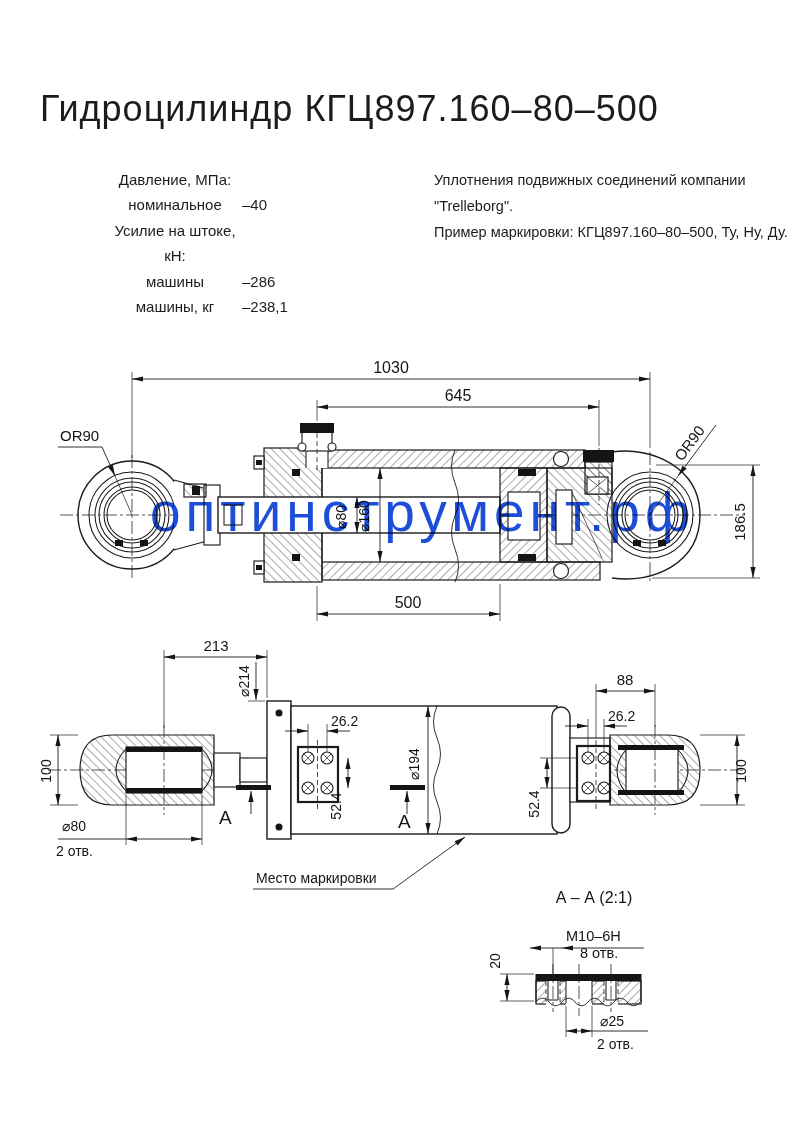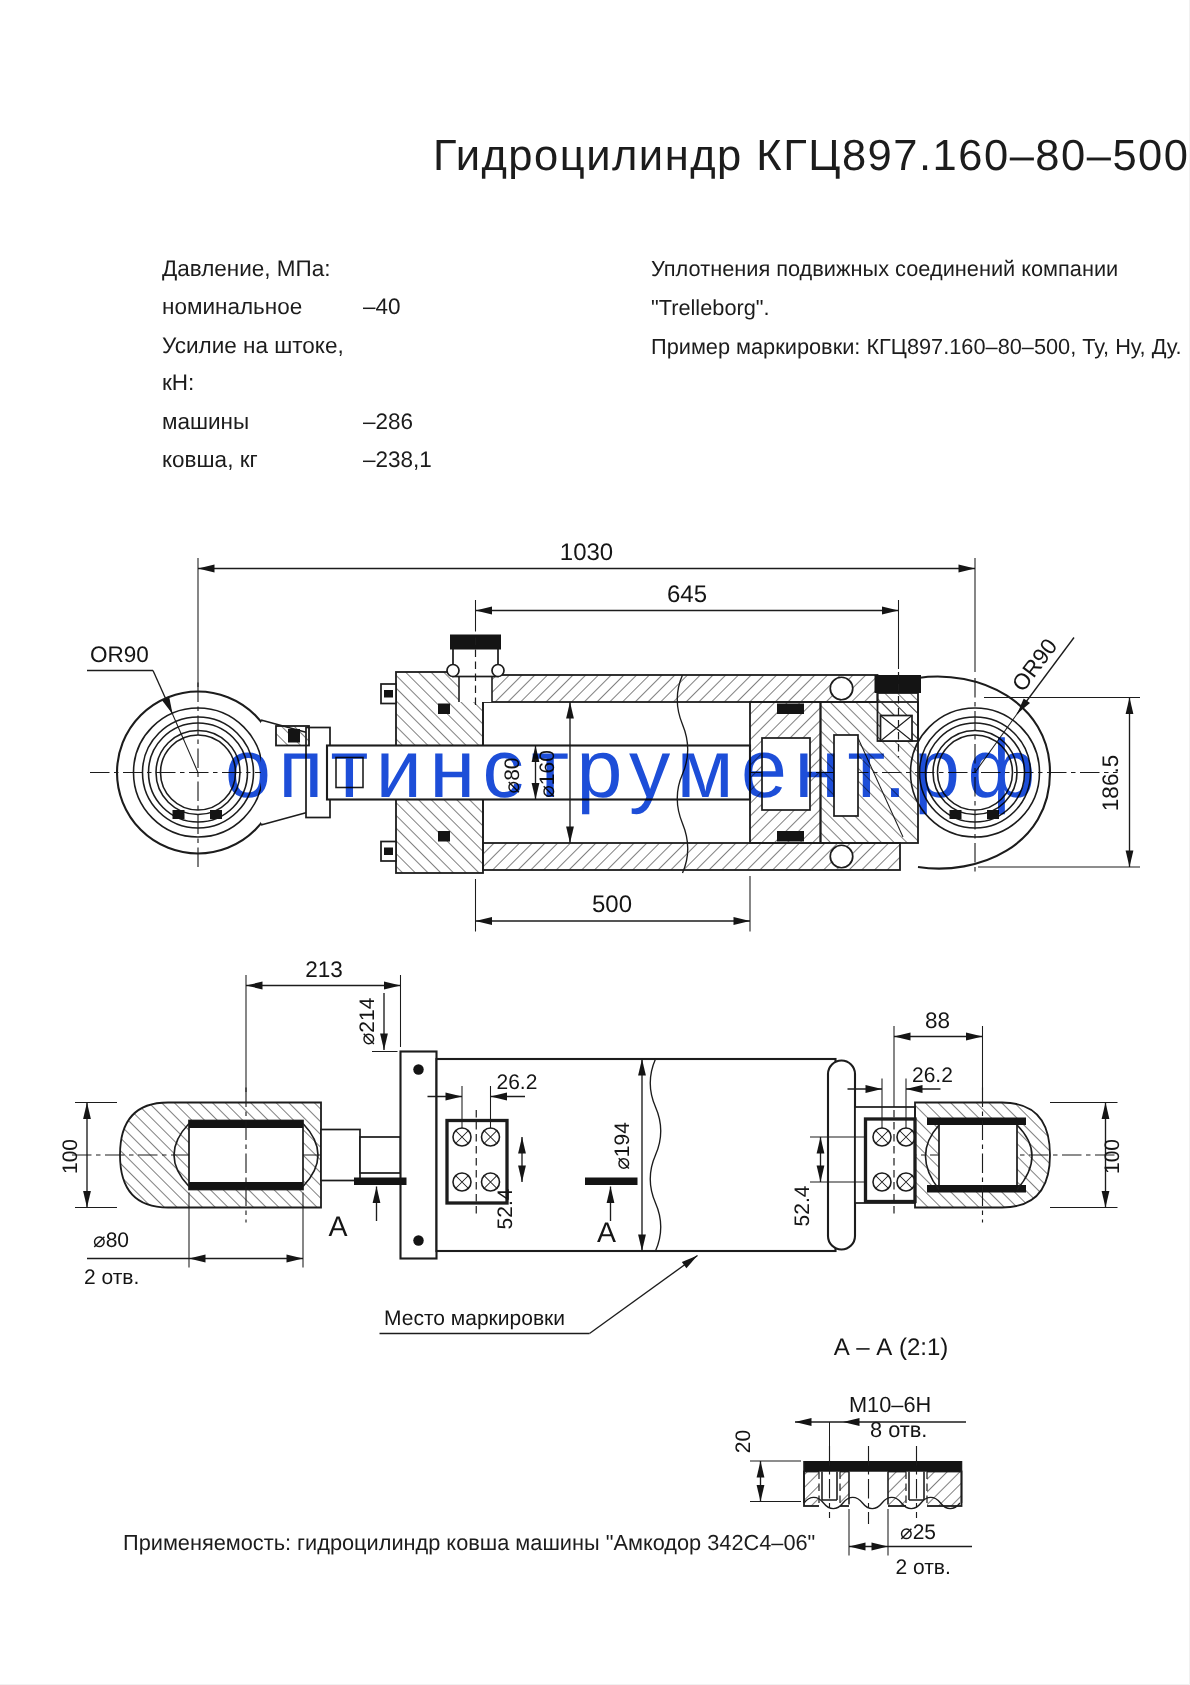--- a/index.html
+++ b/index.html
@@ -1,21 +1,21 @@
 <!DOCTYPE html>
 <html><head>
 <meta charset="utf-8">
 <style>
   html,body{margin:0;padding:0;background:#e8e8e8;}
   .page{position:relative;width:793px;height:1123px;background:#ffffff;margin:0 auto;
         font-family:"Liberation Sans",sans-serif;color:#1c1c1c;overflow:hidden;}
-  .title{position:absolute;left:40px;top:88px;width:753px;text-align:right;
-         font-size:29px;letter-spacing:1px;white-space:nowrap;}
+  .title{position:absolute;left:40px;top:88px;width:753px;text-align:left;
+         font-size:36px;letter-spacing:1px;white-space:nowrap;}
   .specs{position:absolute;left:108px;top:167px;font-size:15px;line-height:25.4px;}
-  .spec-row{display:flex;}
+  .spec-row{display:flex;text-align:center;}
   .spec-label{width:134px;}
   .spec-value{}
   .notes{position:absolute;left:388px;top:167px;font-size:14.5px;line-height:26px;margin-left:46px;}
   .footer{position:absolute;left:82px;top:1021px;font-size:14.5px;}
   .watermark{position:absolute;left:150px;top:480px;font-size:55px;letter-spacing:5px;
              color:#1d4ed8;mix-blend-mode:multiply;white-space:nowrap;pointer-events:none;}
   svg.draw{position:absolute;left:0;top:0;}
   
   .s{stroke:#1c1c1c;fill:none;stroke-width:1.05;}
   .s13{stroke:#1c1c1c;fill:none;stroke-width:1.4;}
@@ -52,21 +52,21 @@
       </div>
     <div class="spec-row">
         <span class="spec-label">Усилие на штоке, кН:</span>
         <span class="spec-value"></span>
       </div>
     <div class="spec-row">
         <span class="spec-label">машины</span>
         <span class="spec-value">–286</span>
       </div>
     <div class="spec-row">
-        <span class="spec-label">ковша, кг</span>
+        <span class="spec-label">машины, кг</span>
         <span class="spec-value">–238,1</span>
       </div>
   </div>
 
   <div class="notes">
     <div>Уплотнения подвижных соединений компании</div>
     <div>"Trelleborg".</div>
     <div>Пример маркировки: КГЦ897.160–80–500, Ту, Ну, Ду.</div>
   </div>
 
@@ -342,14 +342,13 @@
       <path class="el" d="M566,1006 V1037 M592,1006 V1037"></path>
       <line class="dl" x1="566" y1="1031" x2="592" y2="1031" marker-start="url(#ar)" marker-end="url(#ar)"></line>
       <path class="dl" d="M592,1031 H648"></path>
       <text class="t14" x="600" y="1026">⌀25</text>
       <text class="t14" x="597" y="1049">2 отв.</text>
     </g>
   </svg>
 
   <div class="watermark">оптинструмент.рф</div>
 
-  <div class="footer">Применяемость: гидроцилиндр ковша машины "Амкодор 342С4–06"</div>
 </div>
 
 </body></html>

